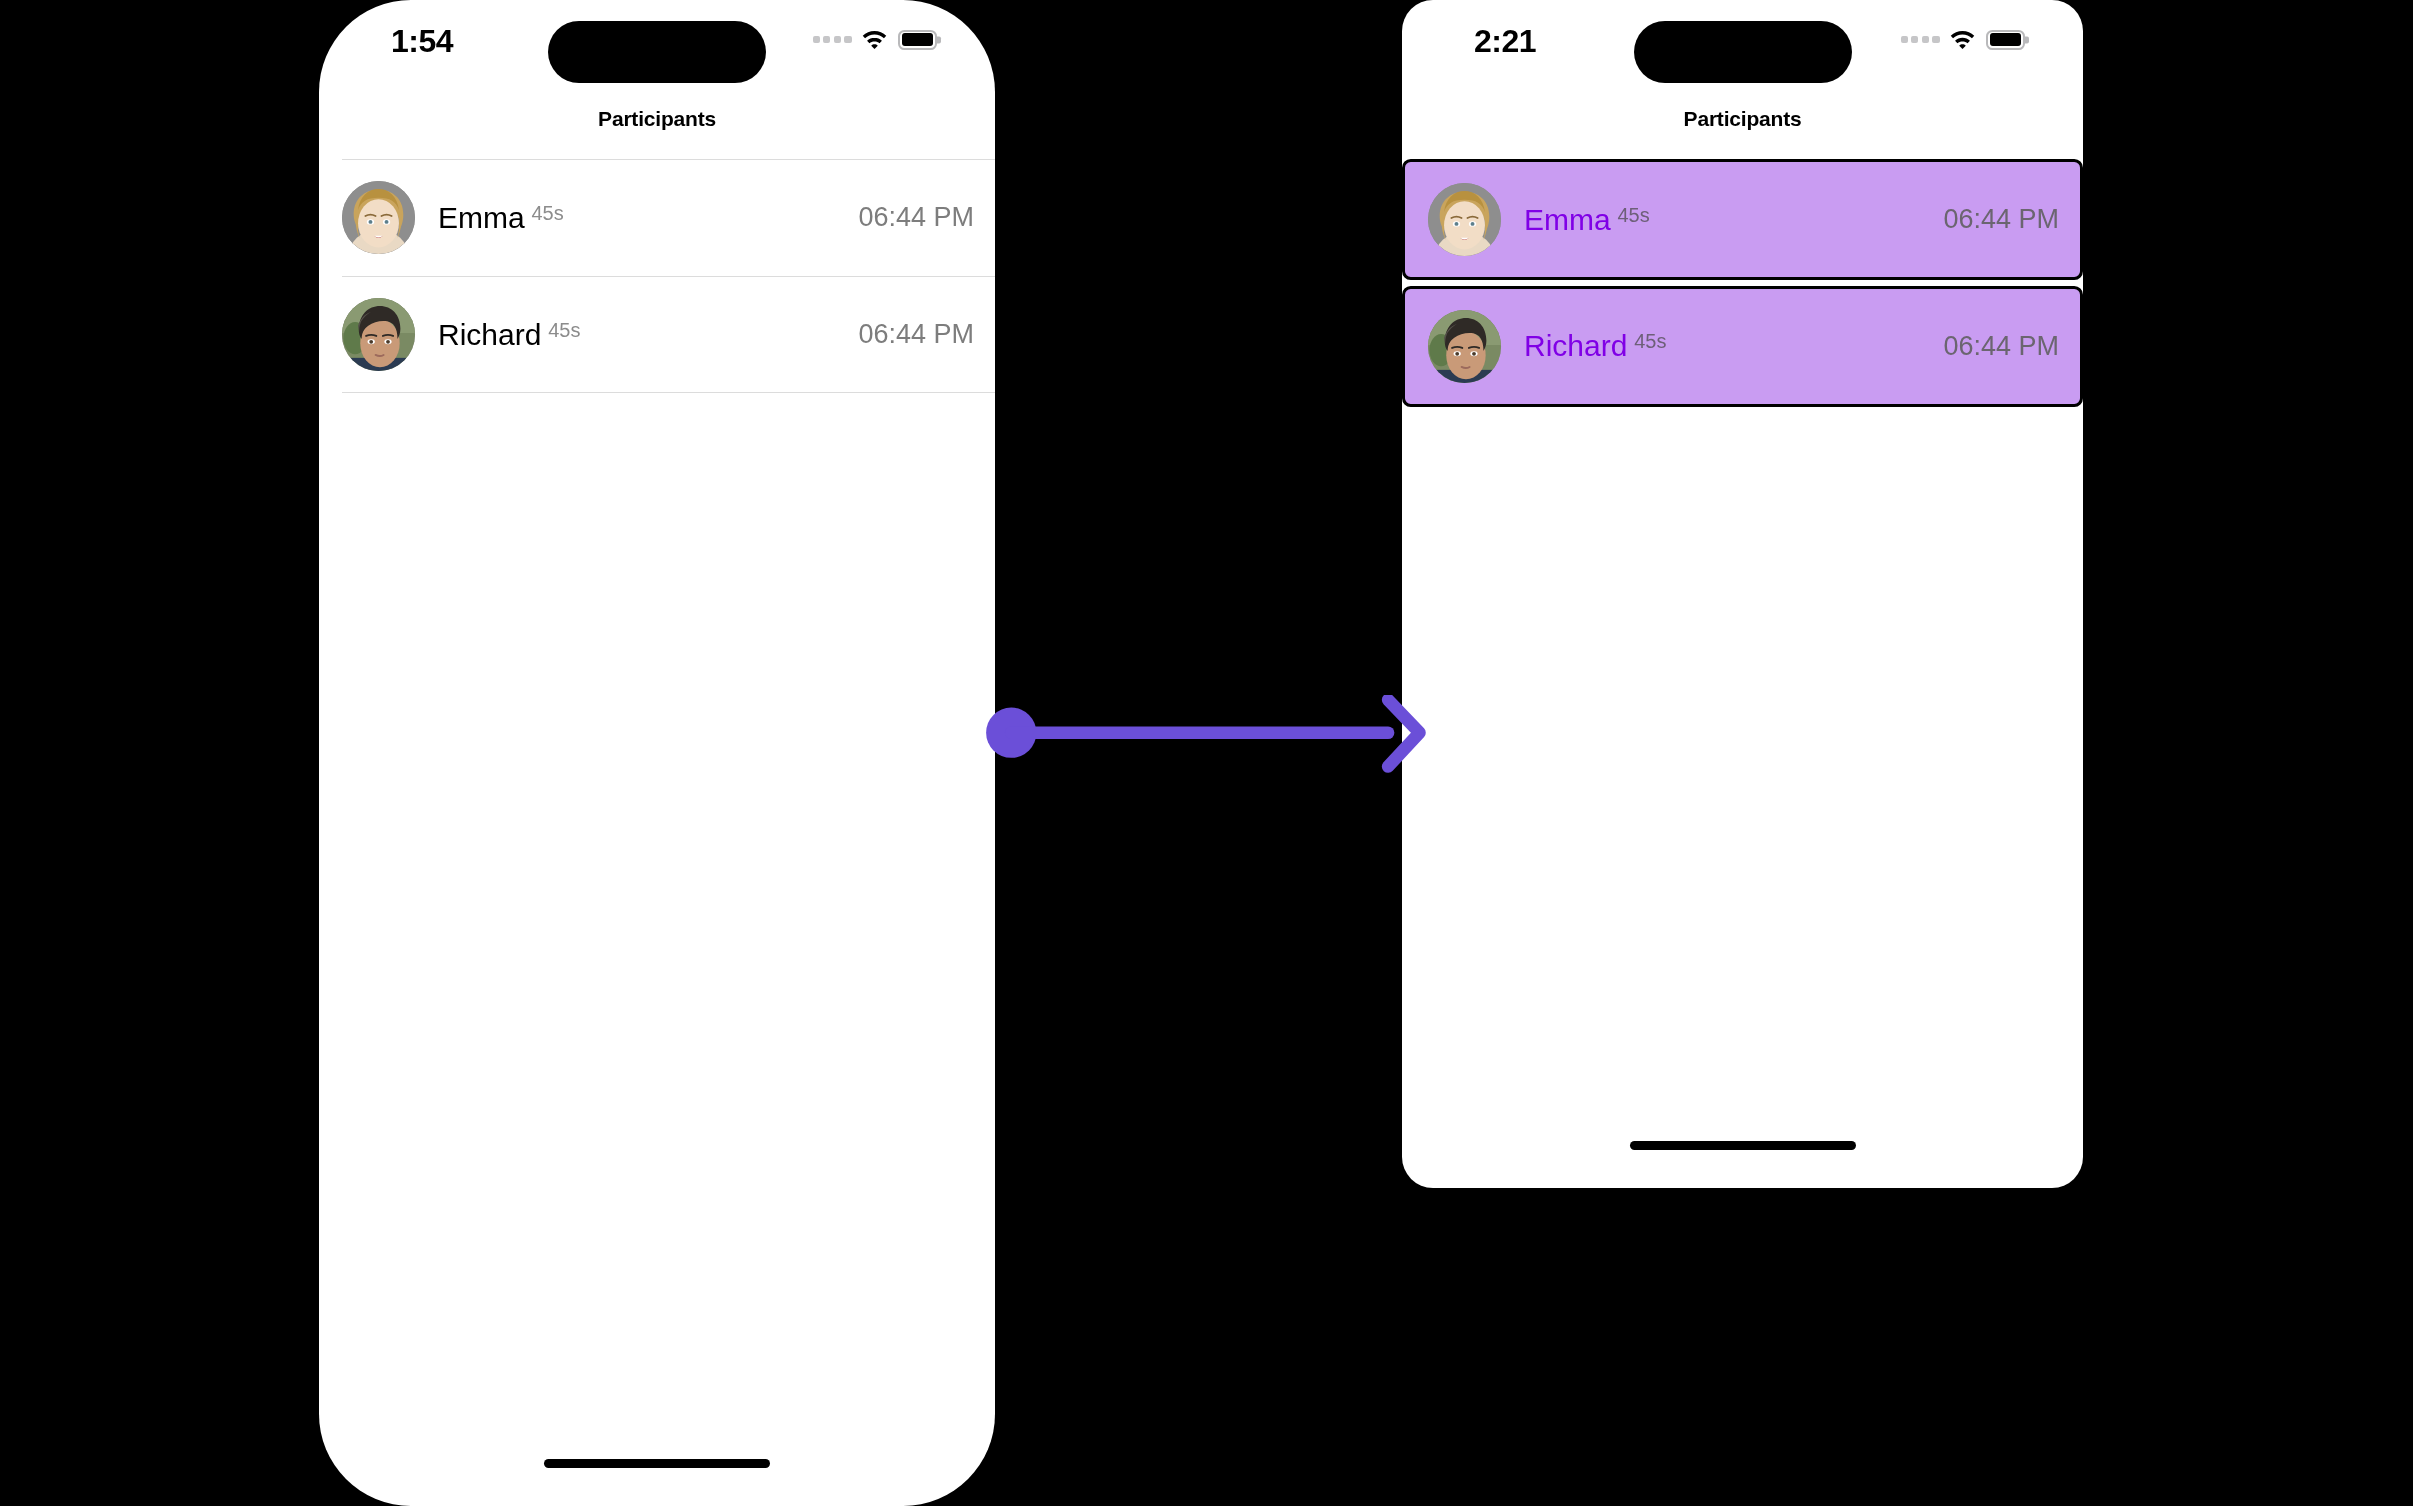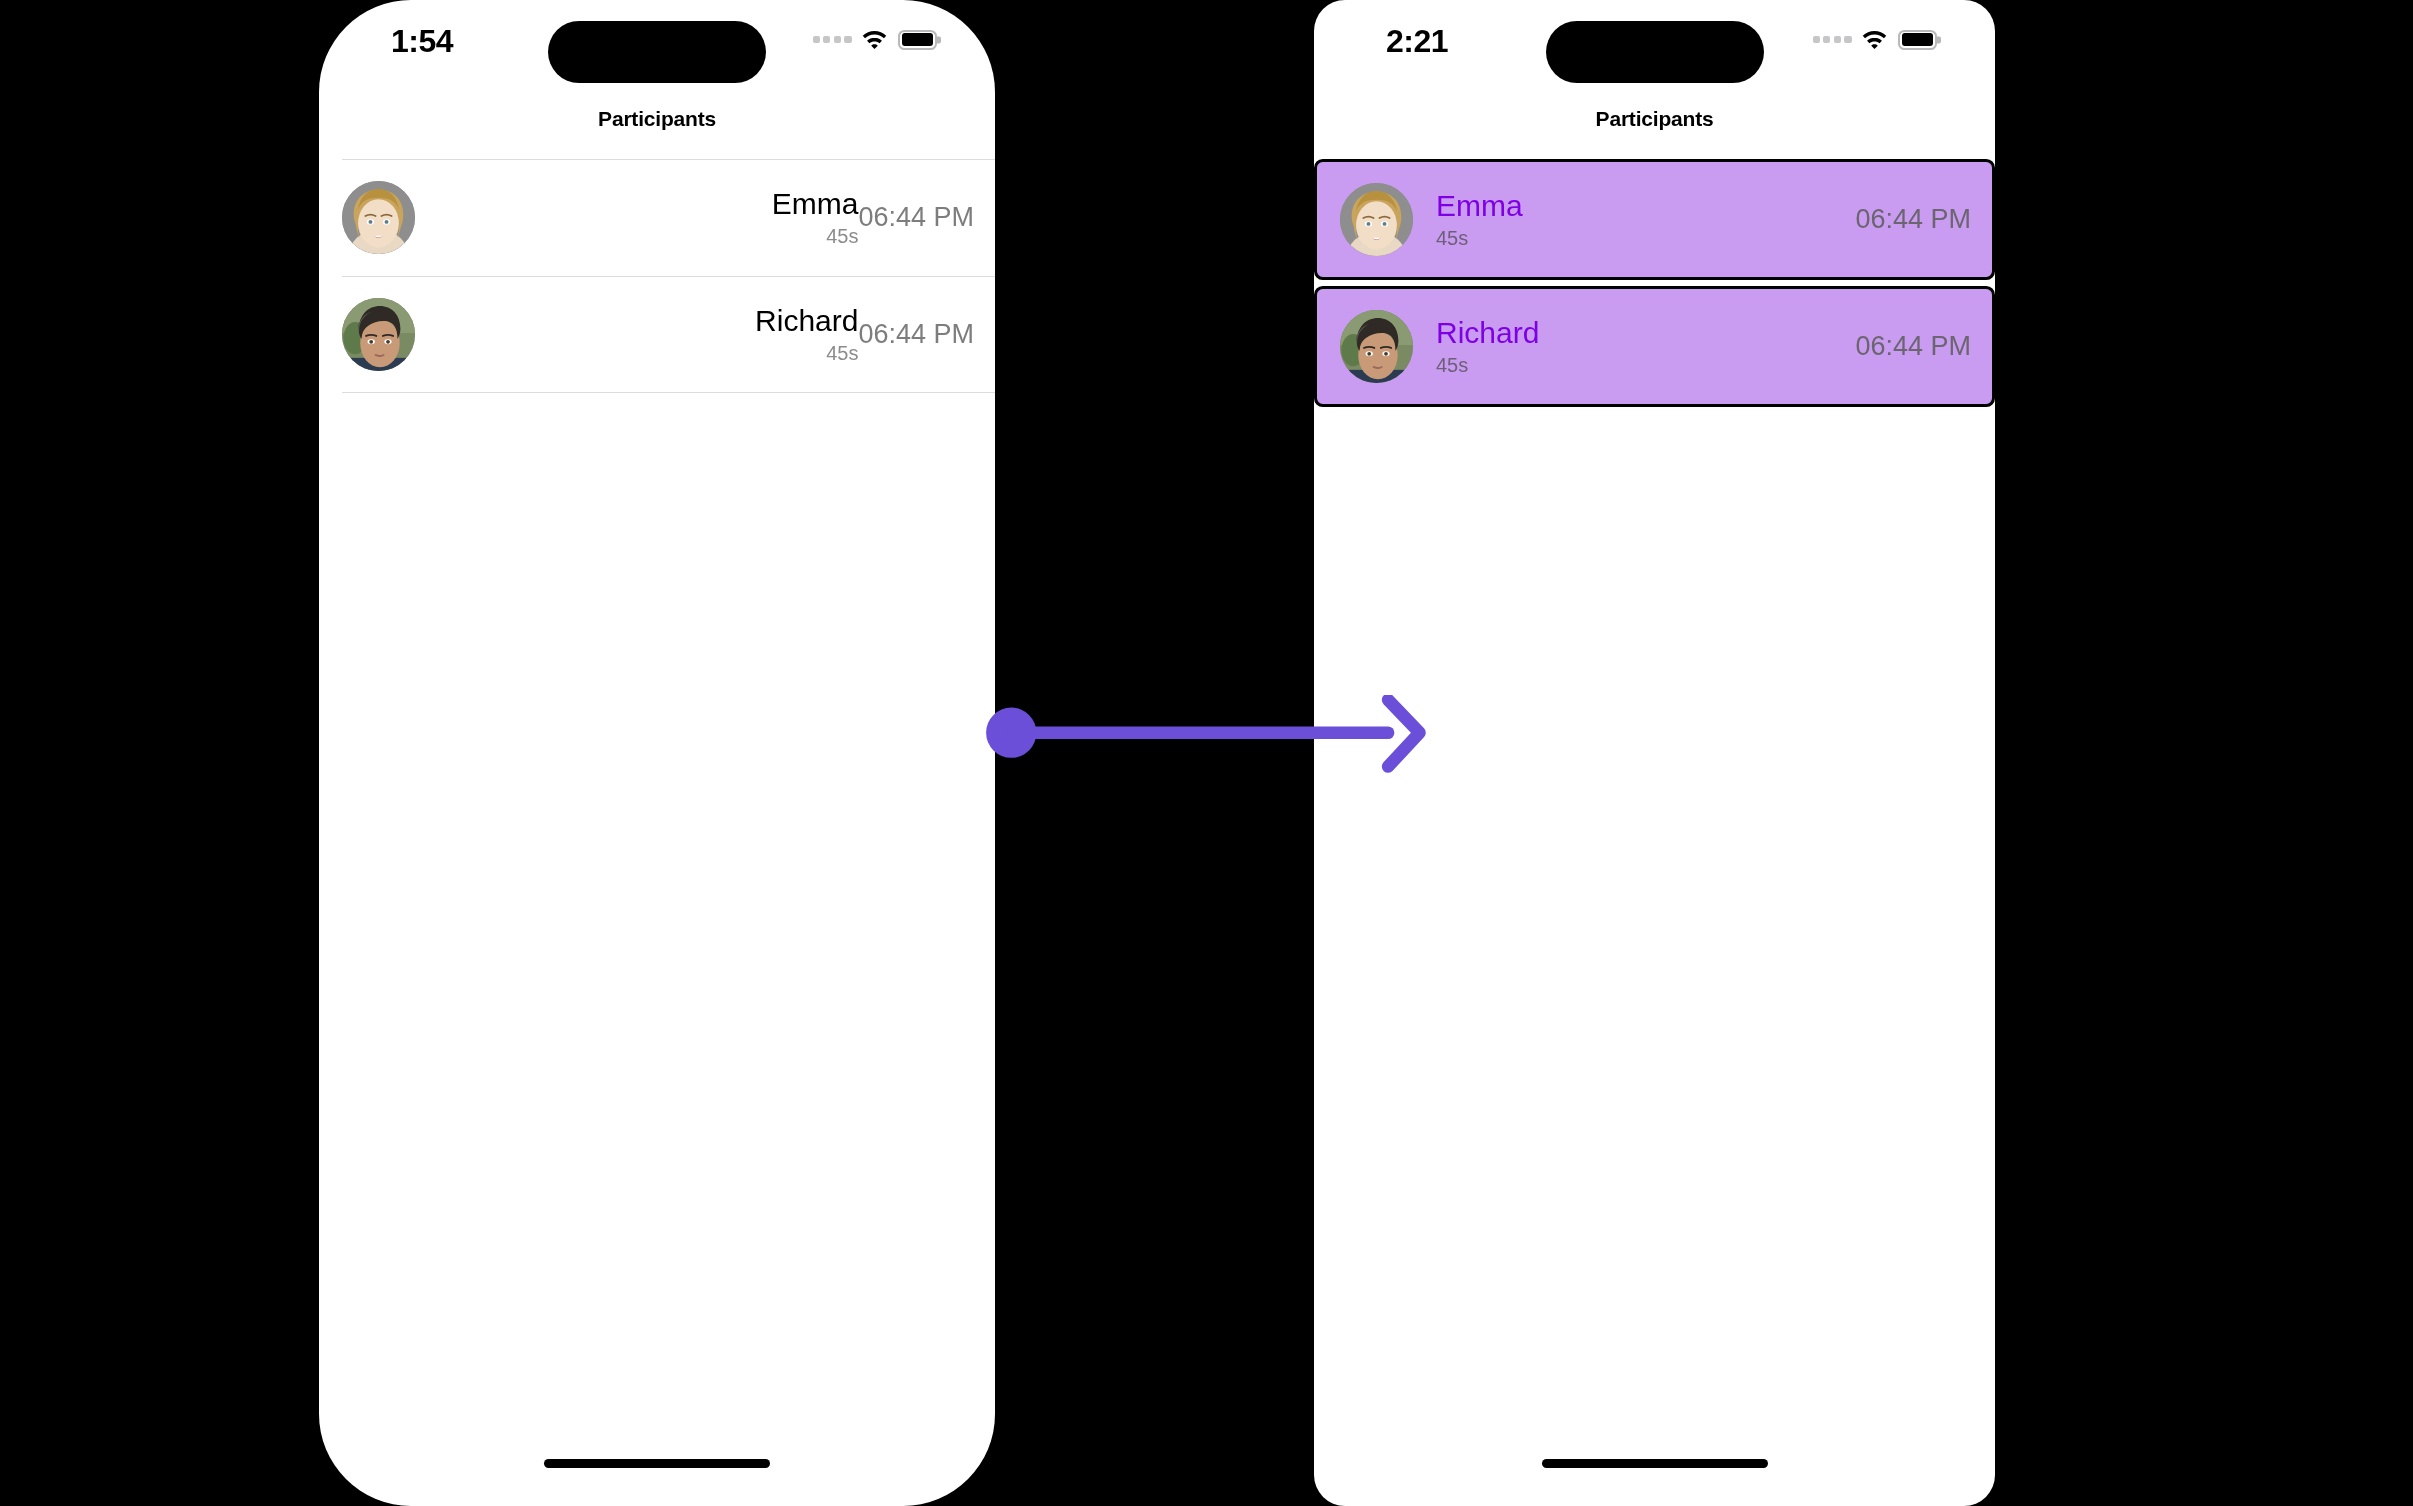--- a/index.html
+++ b/index.html
@@ -13,21 +13,21 @@
 
   
   .phone {
     position:absolute;
     background:#ffffff;
     overflow:hidden;
   }
   .phone-left  { left:319px;  top:0px;  width:676px; height:1506px;
                  border-top-left-radius:92px; border-top-right-radius:92px;
                  border-bottom-left-radius:92px; border-bottom-right-radius:92px;text-align:right; }
-  .phone-right { left:1314px; top:0px;  width:681px; height:1506px;
+  .phone-right { left:1402px; top:0px;  width:681px; height:1188px;
                  border-top-left-radius:92px; border-top-right-radius:92px;
                  border-bottom-left-radius:92px; border-bottom-right-radius:92px;border-radius:31px; }
 
   
   .statusbar {
     position:absolute; left:0; top:0; width:100%; height:87px;
   }
   .sb-time {
     position:absolute; left:72px; top:23px;
     font-size:32px; font-weight:bold; color:#000;
@@ -74,21 +74,21 @@
     content:""; position:absolute; left:23px; right:0; top:0; height:1.4px; background:#dcdcdc;
   }
   .row:last-child::after {
     content:""; position:absolute; left:23px; right:0; bottom:0; height:1.4px; background:#dcdcdc;
   }
 
   .avatar {
     width:73px; height:73px; border-radius:50%;
     flex:0 0 73px; overflow:hidden; position:relative; background:#8a8a8a;
   }
-  .meta { margin-left:23px; flex:1 1 auto; display:flex; flex-direction:column; gap:6.8px; }
+  .meta { margin-left:23px; flex:1 1 auto; display:flex; flex-direction:row; gap:6.8px; }
   .name { font-size:30px; color:#000; line-height:1; }
   .sub  { font-size:20px; color:#8c8c8c; line-height:1; }
   .time { font-size:27px; color:#7d7d7d; margin-right:21px; white-space:nowrap; }
 
   
   .list-hl { position:absolute; left:0; top:159px; width:100%; }
   .row-hl {
     position:relative; height:121px;
     display:flex; align-items:center;
     padding:0 0 0 23px;

